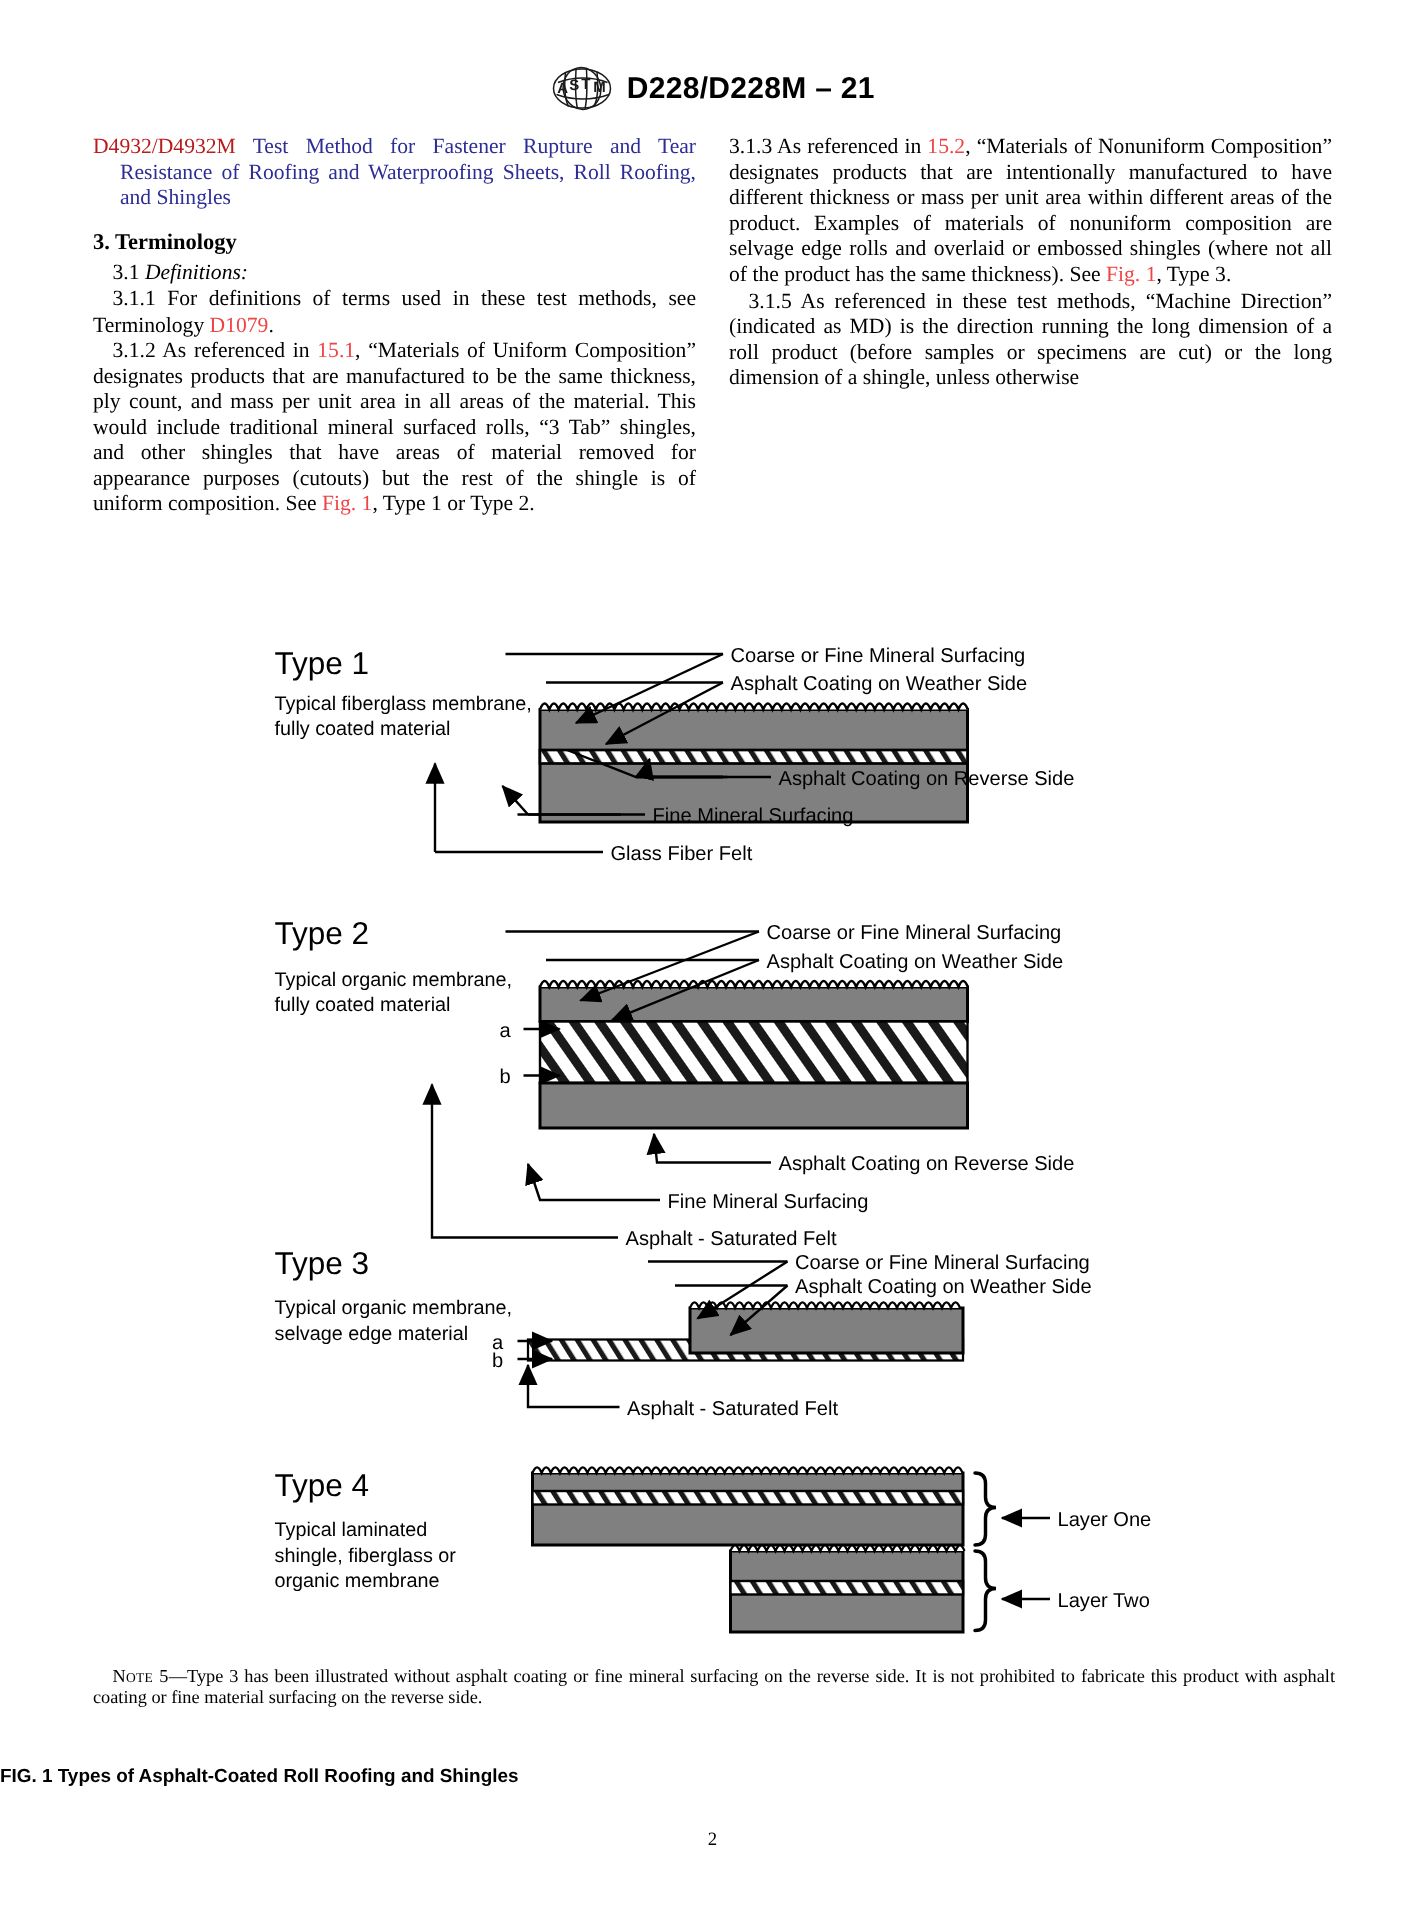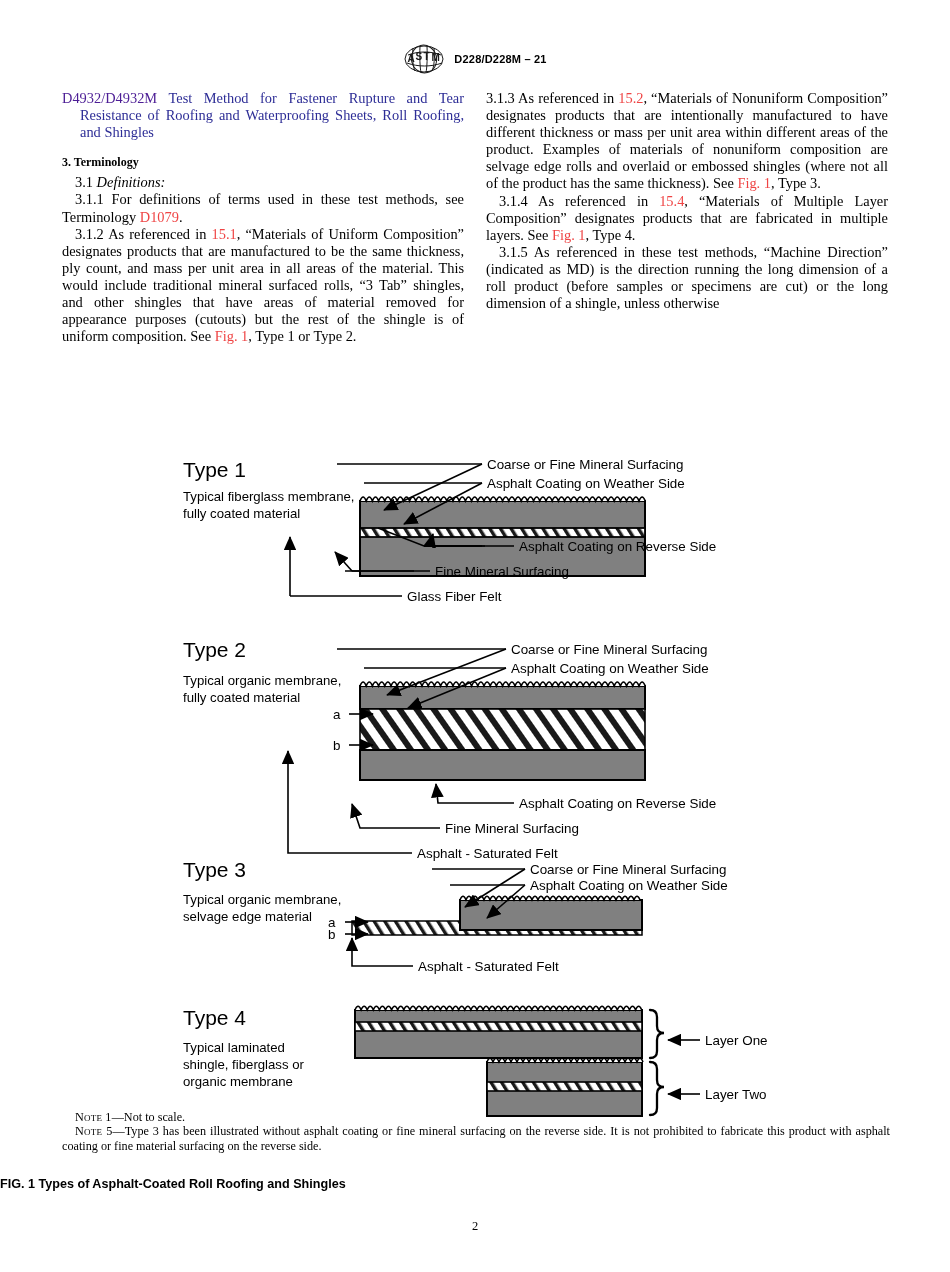--- a/index.html
+++ b/index.html
@@ -24,21 +24,21 @@
     width: 950px;
     text-align: center;
     display: flex;
     align-items: center;
     justify-content: center;
     gap: 9px;
   }
   .astm-logo { width: 42px; height: 30px; display: block; }
   .header-title {
     font-family: "Liberation Sans", sans-serif;
-    font-size: 11px;
+    font-size: 20px;
     font-weight: bold;
     letter-spacing: 0.2px;
   }
 
   
   .col {
     position: absolute;
     top: 90px;
     width: 402px;
     font-size: 14.4px;
@@ -49,43 +49,43 @@
   }
   .col-left  { left: 62px; }
   .col-right { left: 486px; }
 
   .ref-entry {
     padding-left: 18px;
     text-indent: -18px;
     margin: 0;
     text-align: justify;
   }
-  .desig { color: #4c1d95; }
+  .desig { color: #b91c1c; }
   .reftitle { color: #2d2d96; }
   .xref { color: #ef4444; }
 
   .sec-head {
     font-weight: bold;
     margin: 13px 0 3px 0;
     text-align: left;
-    font-size: 12px;
+    font-size: 15px;
   }
   .para {
     margin: 0;
     text-indent: 13px;
     text-align: justify;
   }
   .para.noindent { text-indent: 0; }
   .it { font-style: italic; }
 
   
   .figure {
     position: absolute;
     left: 0;
-    top: 444px;
+    top: 416px;
     width: 865px;
     height: 690px;
     text-align: right;
   }
   .fig-svg { display: block; }
 
   
   .notes {
     position: absolute;
     left: 62px;
@@ -167,24 +167,20 @@
 
 </div>
 
 <div class="col col-right">
 
   <p class="para noindent">
     <span>3.1.3</span>
     <span>As referenced in </span><span class="xref">15.2</span><span>, “Materials of Nonuniform Composition” designates products that are intentionally manufactured to have different thickness or mass per unit area within different areas of the product. Examples of materials of nonuniform composition are selvage edge rolls and overlaid or embossed shingles (where not all of the product has the same thickness). See </span><span class="xref">Fig. 1</span><span>, Type 3.</span>
   </p>
 
-  <p class="para">
-    <span>3.1.4</span>
-    <span>As referenced in </span><span class="xref">15.4</span><span>, “Materials of Multiple Layer Composition” designates products that are fabricated in multiple layers. See </span><span class="xref">Fig. 1</span><span>, Type 4.</span>
-  </p>
 
   <p class="para">
     <span>3.1.5</span>
     <span>As referenced in these test methods, “Machine Direction” (indicated as MD) is the direction running the long dimension of a roll product (before samples or specimens are cut) or the long dimension of a shingle, unless otherwise</span>
   </p>
 
 </div>
 
 <div class="figure">
 <svg class="fig-svg" width="950" height="690" viewBox="0 0 950 690">
@@ -397,21 +393,18 @@
     <text x="705" y="49" font-size="13.4">Layer One</text>
     <text x="705" y="103" font-size="13.4">Layer Two</text>
   </g>
 
   </g>
 </svg>
 </div>
 
 <div class="notes">
   <p class="note-line">
-    <span class="note-lbl">Note 1</span><span>—Not to scale.</span>
-  </p>
-  <p class="note-line">
     <span class="note-lbl">Note 5</span><span>—Type 3 has been illustrated without asphalt coating or fine mineral surfacing on the reverse side. It is not prohibited to fabricate this product with asphalt coating or fine material surfacing on the reverse side.</span>
   </p>
 </div>
 
 <div class="fig-caption">FIG. 1  Types of Asphalt-Coated Roll Roofing and Shingles</div>
 <div class="page-num">2</div>
 
 </body></html>

